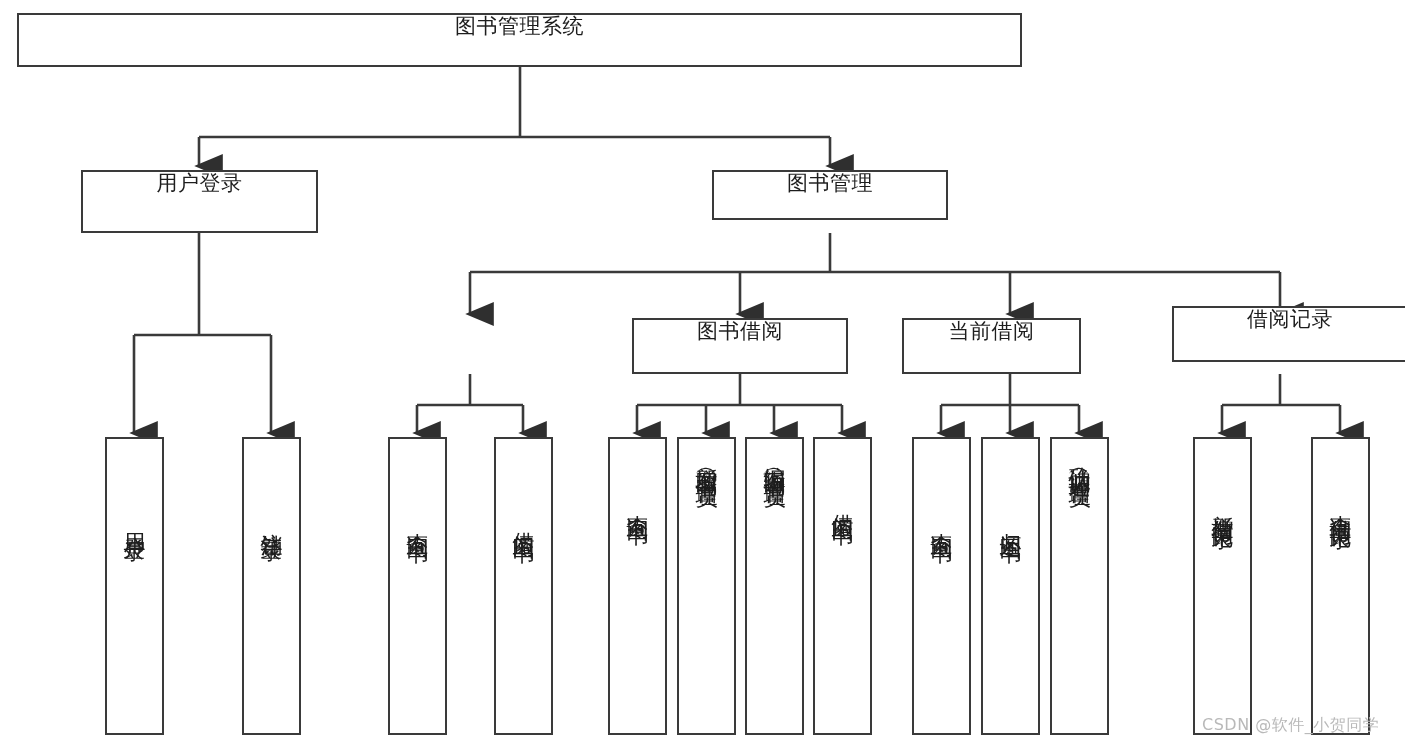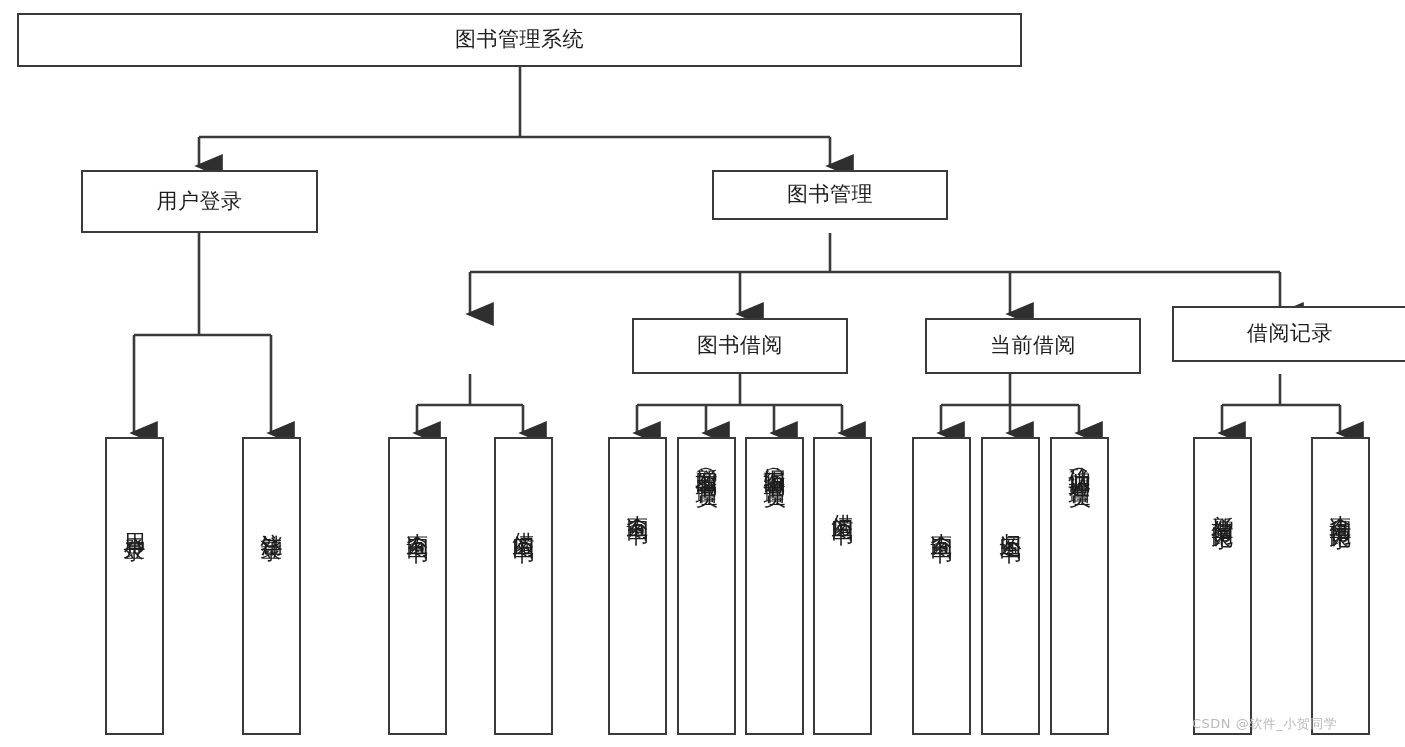--- a/index.html
+++ b/index.html
@@ -23,21 +23,21 @@
     top: 0;
     width: 1405px;
     height: 747px;
   }
   .node {
     position: absolute;
     box-sizing: border-box;
     border: 2px solid #3a3a3a;
     background: #ffffff;
     display: flex;
-    align-items: center;
+    align-items: flex-start;
     justify-content: center;
     color: #1d1d1d;
   }
   .node-label {
     font-size: 21px;
     line-height: 1.12;
     letter-spacing: 0.5px;
     white-space: nowrap;
   }
   .node.vert {
@@ -57,24 +57,25 @@
     margin-top: 68px;
   }
   .node.vert.mid2 .node-label {
     margin-top: 50px;
   }
   .node.vert.top .node-label {
     margin-top: 2px;
   }
   .watermark {
     position: absolute;
-    font-size: 13px;
+    font-size: 16px;
     color: #b9b9b9;
     white-space: nowrap;
     letter-spacing: 0.5px;
+    margin-left: 10px;
   }
 </style>
 </head>
 <body>
 
 <div id="canvas">
 
   <svg id="wires" viewBox="0 0 1405 747" xmlns="http://www.w3.org/2000/svg">
     <defs>
       <marker id="arrow" viewBox="0 0 12 12" refX="6" refY="10" markerWidth="11" markerHeight="11" orient="auto-start-reverse">
@@ -135,21 +136,21 @@
 
   <div class="node" style="left:712px; top:170px; width:236px; height:50px;">
     <span class="node-label">图书管理</span>
   </div>
 
 
   <div class="node" style="left:632px; top:318px; width:216px; height:56px;">
     <span class="node-label">图书借阅</span>
   </div>
 
-  <div class="node" style="left:902px; top:318px; width:216px; height:56px;margin-left:23px;">
+  <div class="node" style="left:902px; top:318px; width:179px; height:56px;">
     <span class="node-label">当前借阅</span>
   </div>
 
   <div class="node" style="left:1172px; top:306px; width:236px; height:56px;">
     <span class="node-label">借阅记录</span>
   </div>
 
   <div class="node vert mid" style="left:105px; top:437px; width:59px; height:298px;">
     <span class="node-label">用户登录</span>
   </div>

